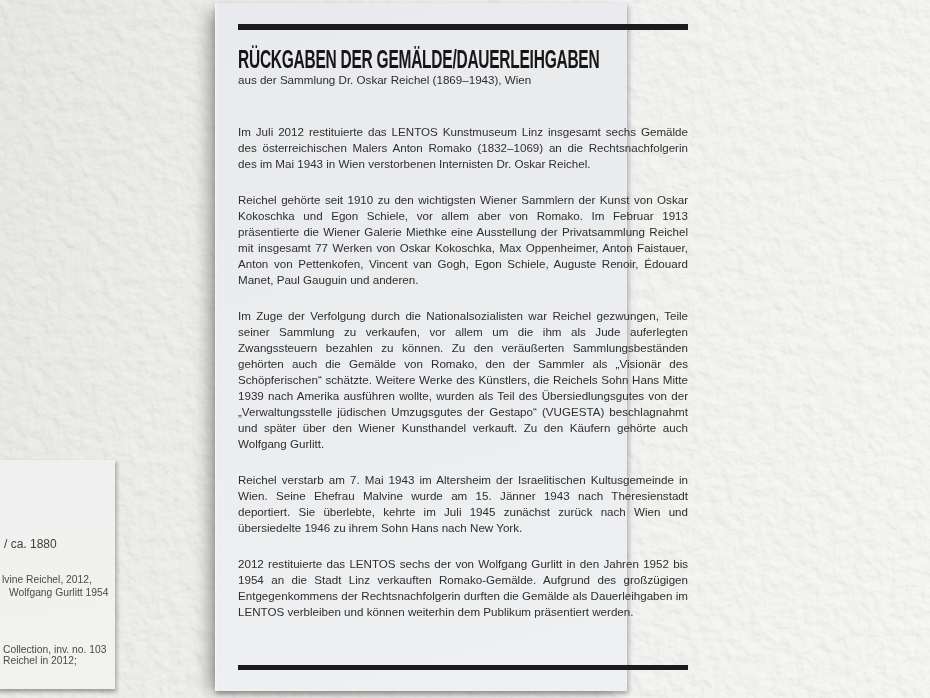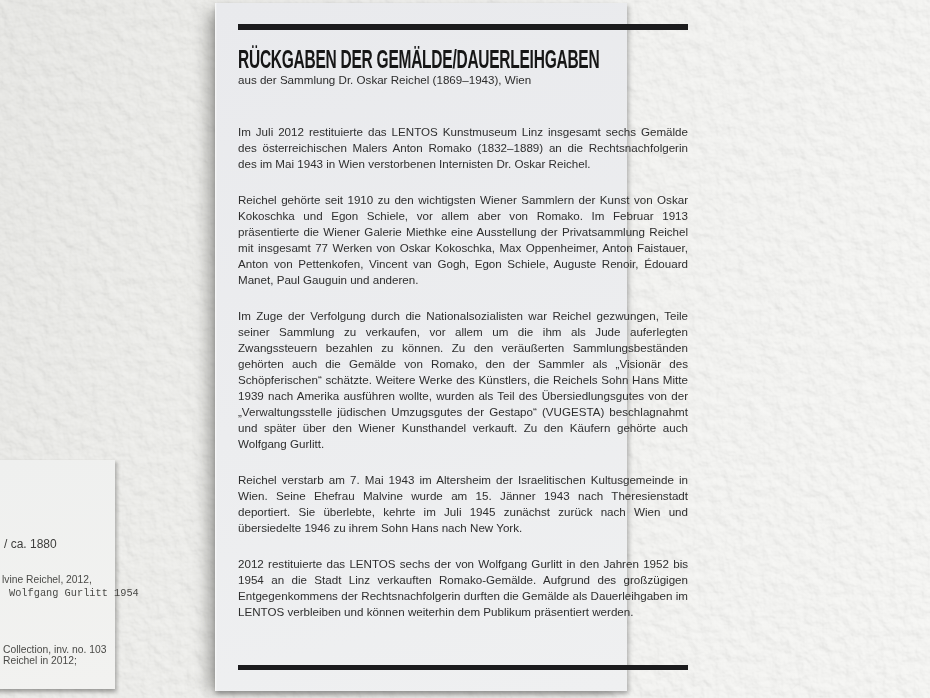--- a/index.html
+++ b/index.html
@@ -74,36 +74,36 @@
         </feDiffuseLighting>
       </filter>
     </defs>
     <rect width="930" height="698" filter="url(#stucco)" opacity="0.32"></rect>
   </svg>
 </div>
 
 <div class="left-card">
   <div class="frag date" style="left:10px;top:78px;">/ ca. 1880</div>
   <div class="frag" style="left:8px;top:114px;">lvine Reichel, 2012,</div>
-  <div class="frag" style="left:15px;top:127px;font-family:Liberation Mono, monospace;">Wolfgang Gurlitt 1954</div>
+  <div class="frag" style="left:15px;top:127px;">Wolfgang Gurlitt 1954</div>
   <div class="frag" style="left:9px;top:171px;margin-top:24px;">Reichel in 2012;</div>
   <div class="frag" style="left:9px;top:184px;">Collection, inv. no. 103</div>
 </div>
 
 <div class="main-card">
   <div class="rule top"></div>
 
   <h1 class="title">RÜCKGABEN DER GEMÄLDE/DAUERLEIHGABEN</h1>
 
   <div class="subhead">
     <div>aus der Sammlung Dr. Oskar Reichel (1869–1943), Wien</div>
   </div>
 
   <div class="body-copy">
-    <p>Im Juli 2012 restituierte das LENTOS Kunstmuseum Linz insgesamt sechs Gemälde des österreichischen Malers Anton Romako (1832–1889) an die Rechtsnachfolgerin des im Mai 1943 in Wien verstorbenen Internisten Dr. Oskar Reichel.</p>
+    <p>Im Juli 2012 restituierte das LENTOS Kunstmuseum Linz insgesamt sechs Gemälde des österreichischen Malers Anton Romako (1832–1069) an die Rechtsnachfolgerin des im Mai 1943 in Wien verstorbenen Internisten Dr. Oskar Reichel.</p>
     <p>Reichel gehörte seit 1910 zu den wichtigsten Wiener Sammlern der Kunst von Oskar Kokoschka und Egon Schiele, vor allem aber von Romako. Im Februar 1913 präsentierte die Wiener Galerie Miethke eine Ausstellung der Privatsammlung Reichel mit insgesamt 77 Werken von Oskar Kokoschka, Max Oppenheimer, Anton Faistauer, Anton von Pettenkofen, Vincent van Gogh, Egon Schiele, Auguste Renoir, Édouard Manet, Paul Gauguin und anderen.</p>
     <p>Im Zuge der Verfolgung durch die Nationalsozialisten war Reichel gezwungen, Teile seiner Sammlung zu verkaufen, vor allem um die ihm als Jude auferlegten Zwangssteuern bezahlen zu können. Zu den veräußerten Sammlungsbeständen gehörten auch die Gemälde von Romako, den der Sammler als „Visionär des Schöpferischen“ schätzte. Weitere Werke des Künstlers, die Reichels Sohn Hans Mitte 1939 nach Amerika ausführen wollte, wurden als Teil des Übersiedlungsgutes von der „Verwaltungsstelle jüdischen Umzugsgutes der Gestapo“ (VUGESTA) beschlagnahmt und später über den Wiener Kunsthandel verkauft. Zu den Käufern gehörte auch Wolfgang Gurlitt.</p>
     <p>Reichel verstarb am 7. Mai 1943 im Altersheim der Israelitischen Kultusgemeinde in Wien. Seine Ehefrau Malvine wurde am 15. Jänner 1943 nach Theresienstadt deportiert. Sie überlebte, kehrte im Juli 1945 zunächst zurück nach Wien und übersiedelte 1946 zu ihrem Sohn Hans nach New York.</p>
     <p>2012 restituierte das LENTOS sechs der von Wolfgang Gurlitt in den Jahren 1952 bis 1954 an die Stadt Linz verkauften Romako-Gemälde. Aufgrund des großzügigen Entgegenkommens der Rechtsnachfolgerin durften die Gemälde als Dauerleihgaben im LENTOS verbleiben und können weiterhin dem Publikum präsentiert werden.</p>
   </div>
 
   <div class="rule bottom"></div>
 </div>
 
 </body></html>

